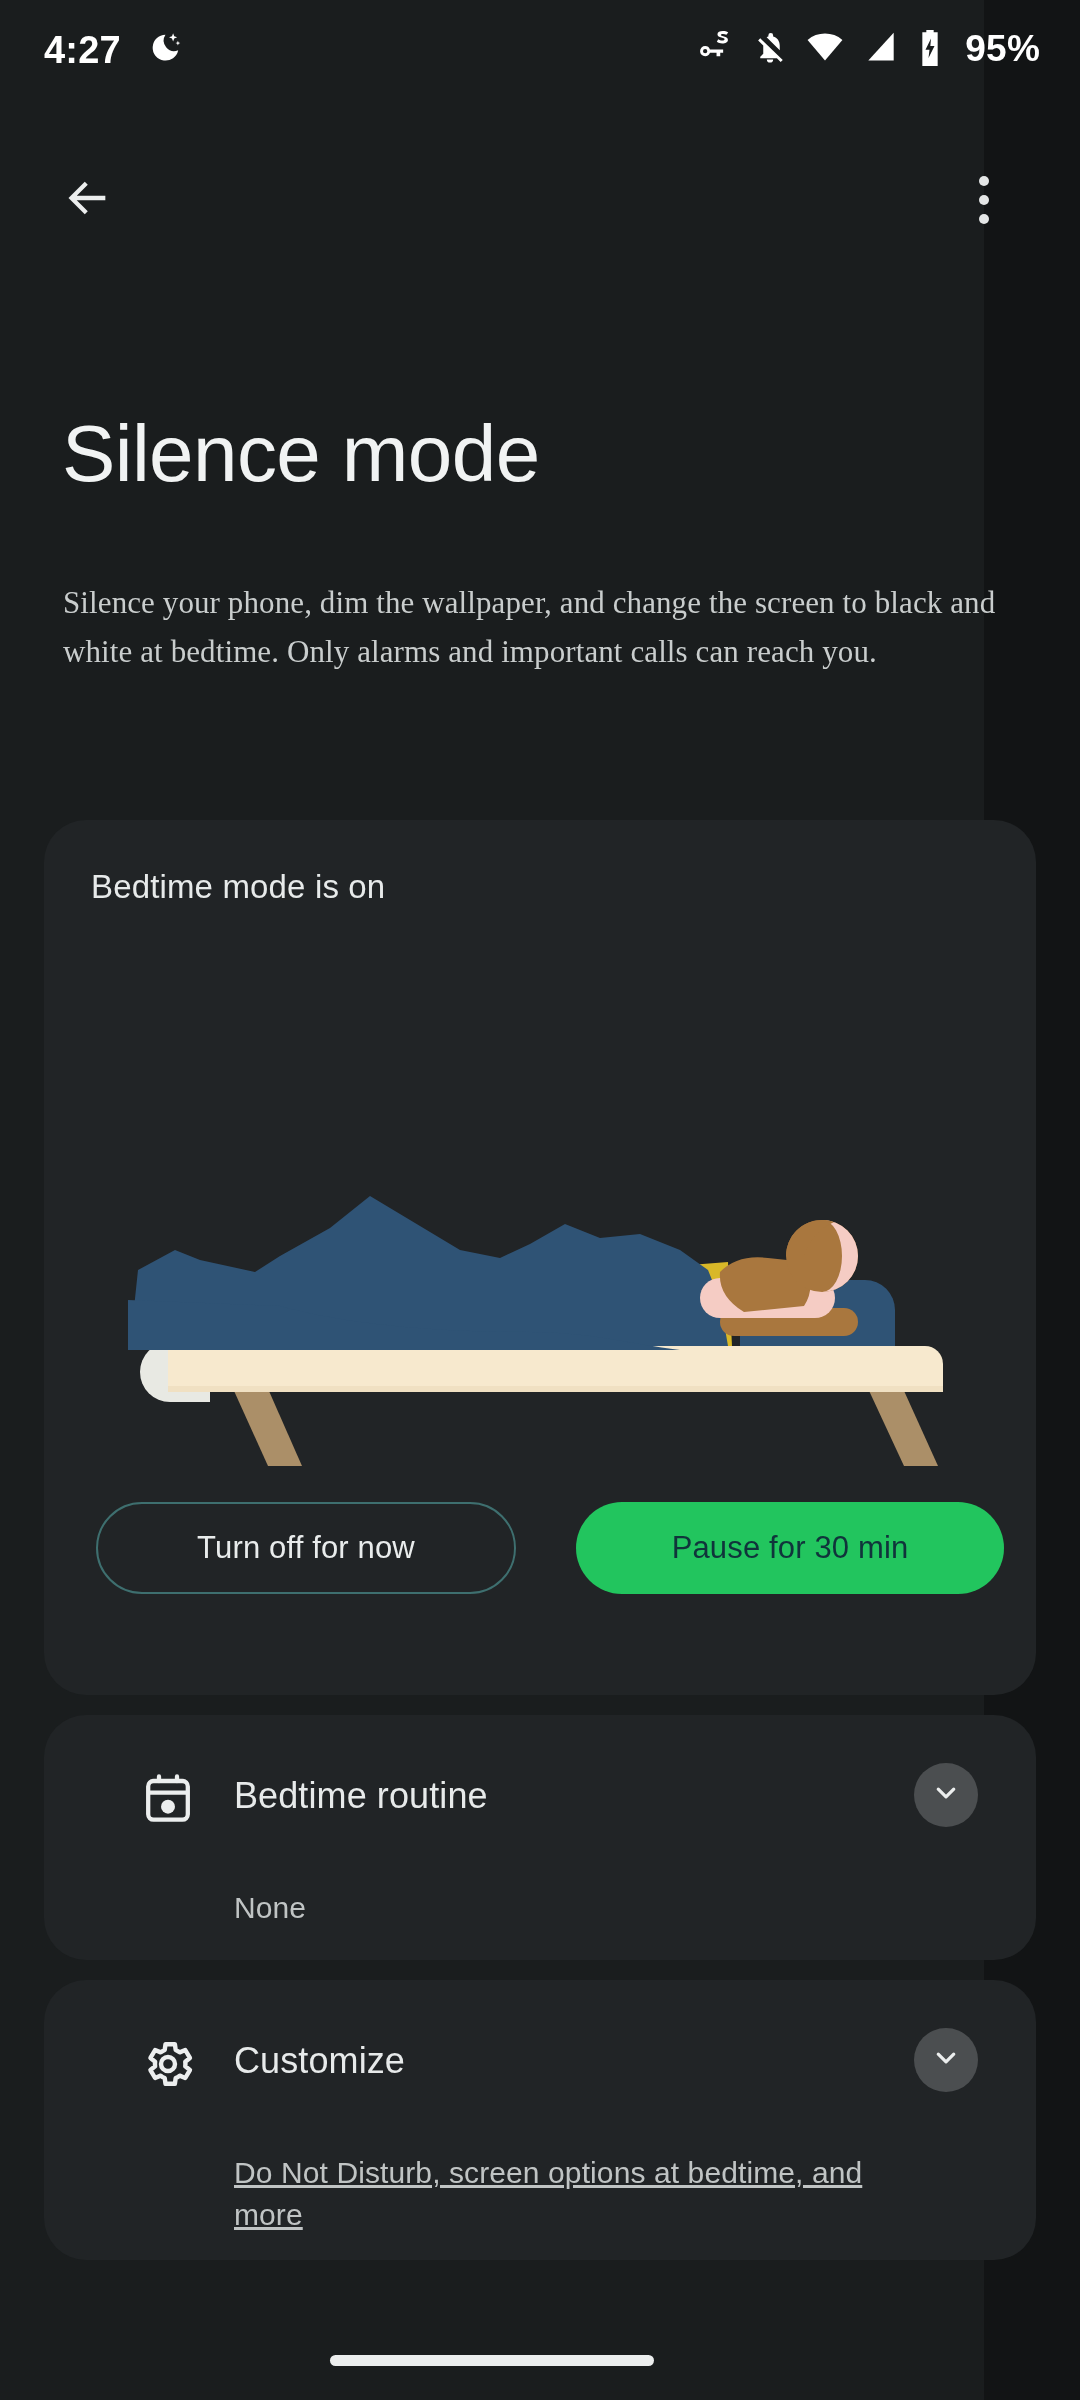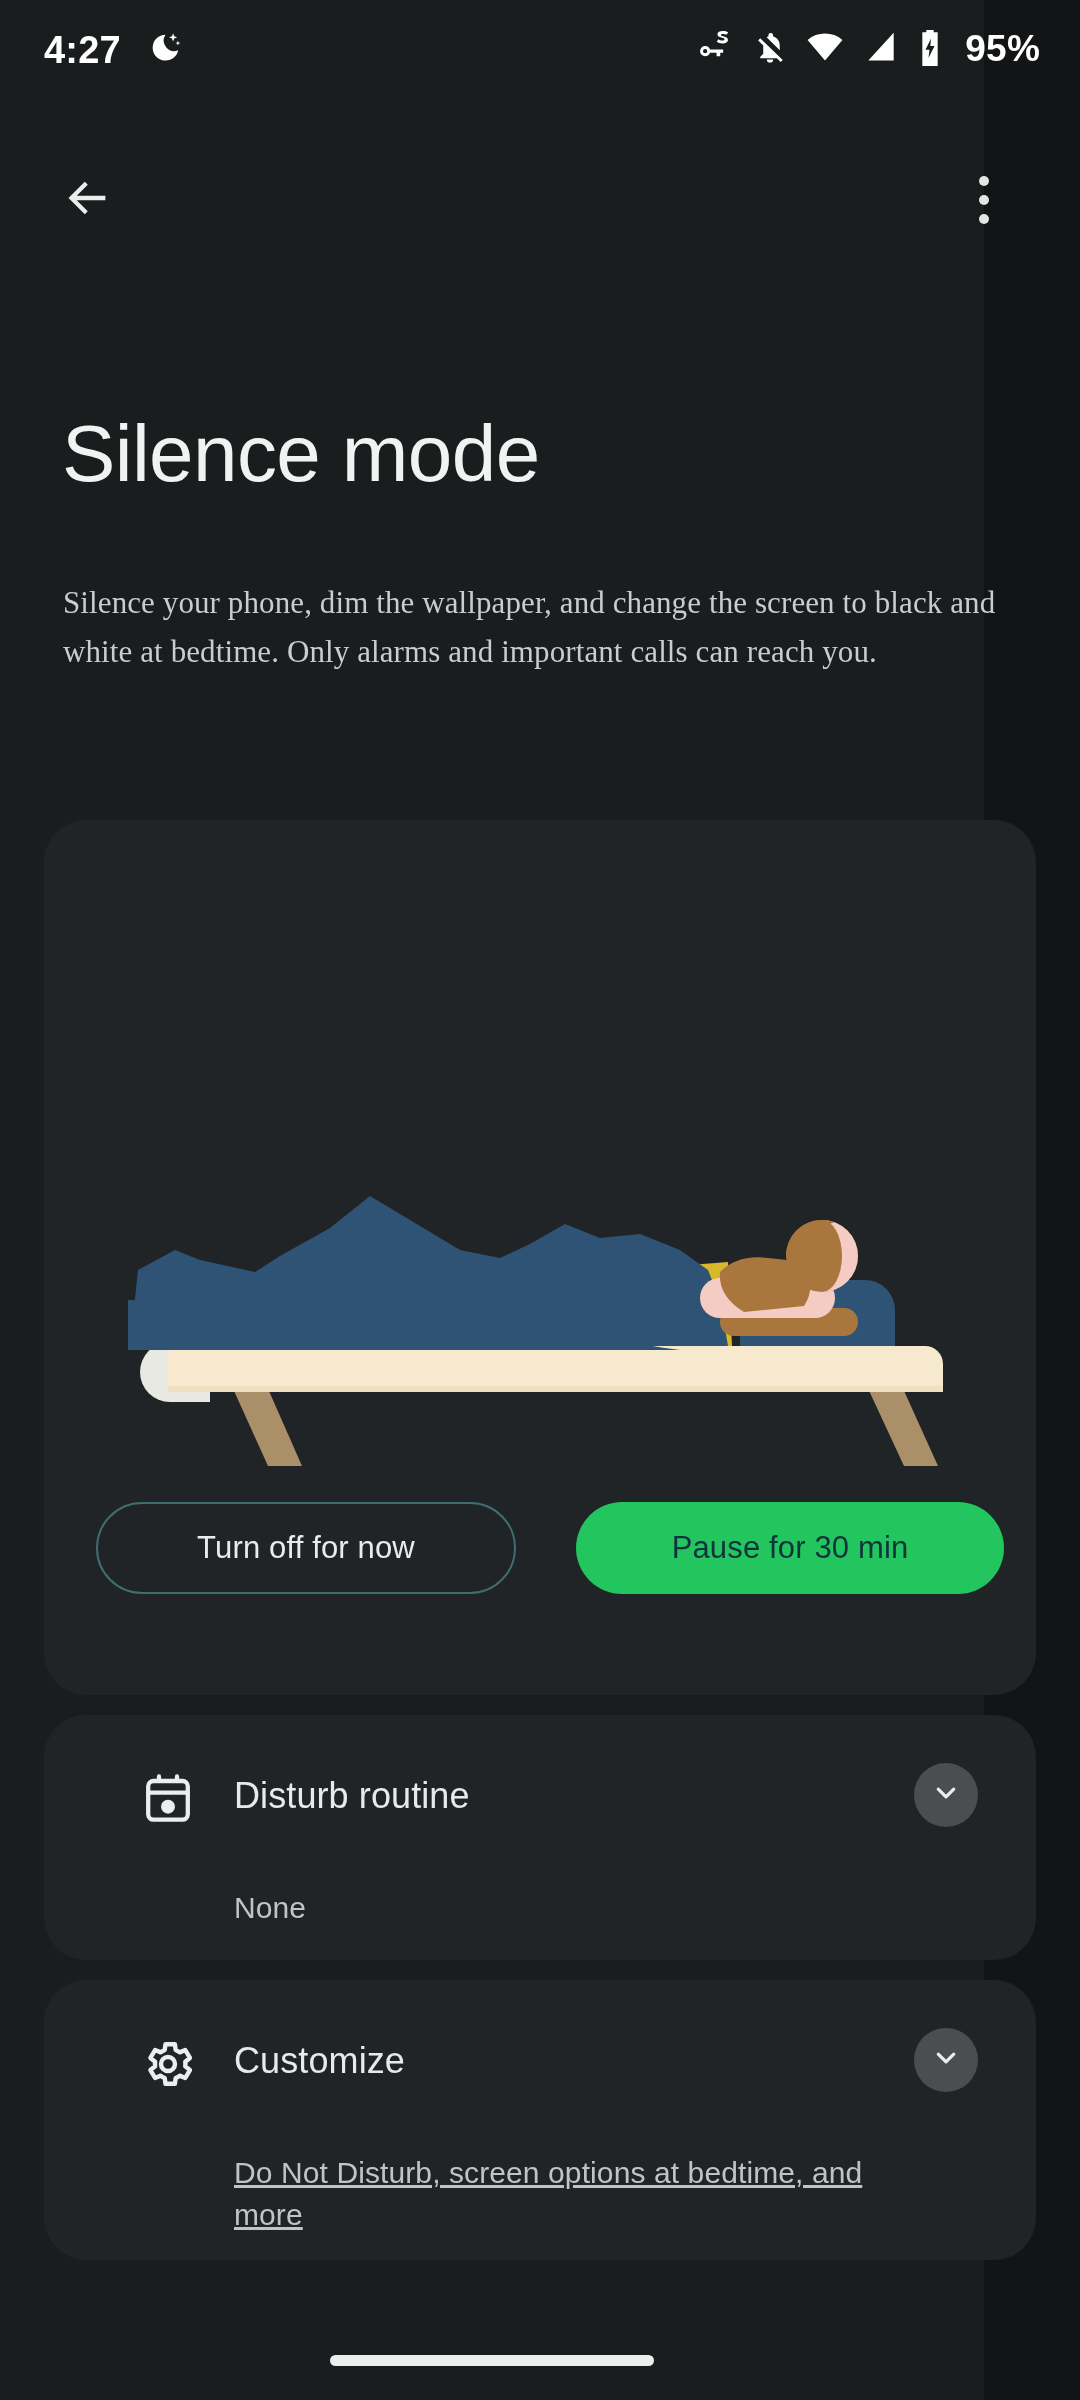--- a/index.html
+++ b/index.html
@@ -216,20 +216,21 @@
           <i></i>
       </span>
     </div>
   </div>
 
   <h1 class="page-title">Silence mode</h1>
   <p class="page-desc">Silence your phone, dim the wallpaper, and change the screen to black and white at bedtime. Only alarms and important calls can reach you.</p>
 
   <div class="card" id="status-card">
 
+    <div class="card-heading">Bedtime mode is on</div>
 
     <div class="illustration">
       <svg width="920" height="320" viewBox="0 0 920 320">
 
         <path d="M150 232 L185 232 L222 316 L188 316 Z" fill="#ab8f68"></path>
         <path d="M785 232 L820 232 L858 316 L824 316 Z" fill="#ab8f68"></path>
 
         <path d="M60 222 a30 30 0 0 1 30 -30 h40 v60 h-40 a30 30 0 0 1 -30 -30 z" fill="#e8e9e3"></path>
 
         <path d="M88 196 H 845 a18 18 0 0 1 18 18 v22 H 88 Z" fill="#f7e9ce"></path>
@@ -285,21 +286,21 @@
 
   <div class="card" id="routine-card">
     <span class="row-icon">
       <svg width="54" height="54" viewBox="0 0 24 24">
         <path d="M8 2v2M16 2v2" stroke="#eceeee" stroke-width="1.9" stroke-linecap="round"></path>
         <rect x="3.2" y="4" width="17.6" height="17.2" rx="2.4" fill="none" stroke="#eceeee" stroke-width="1.9"></rect>
         <path d="M3.6 9.2h16.8" stroke="#eceeee" stroke-width="1.9"></path>
         <circle cx="12" cy="15.4" r="3.1" fill="#eceeee"></circle>
       </svg>
     </span>
-    <div class="row-title">Disturb routine</div>
+    <div class="row-title">Bedtime routine</div>
     <div class="row-sub" id="routine-sub">None</div>
     <div class="expand-btn">
       <span>
         <svg width="32" height="32" viewBox="0 0 24 24">
           <path d="M6.2 9.1L12 14.9l5.8-5.8" fill="none" stroke="#eceeee" stroke-width="2.4" stroke-linecap="round" stroke-linejoin="round"></path>
         </svg>
       </span>
     </div>
   </div>
 

